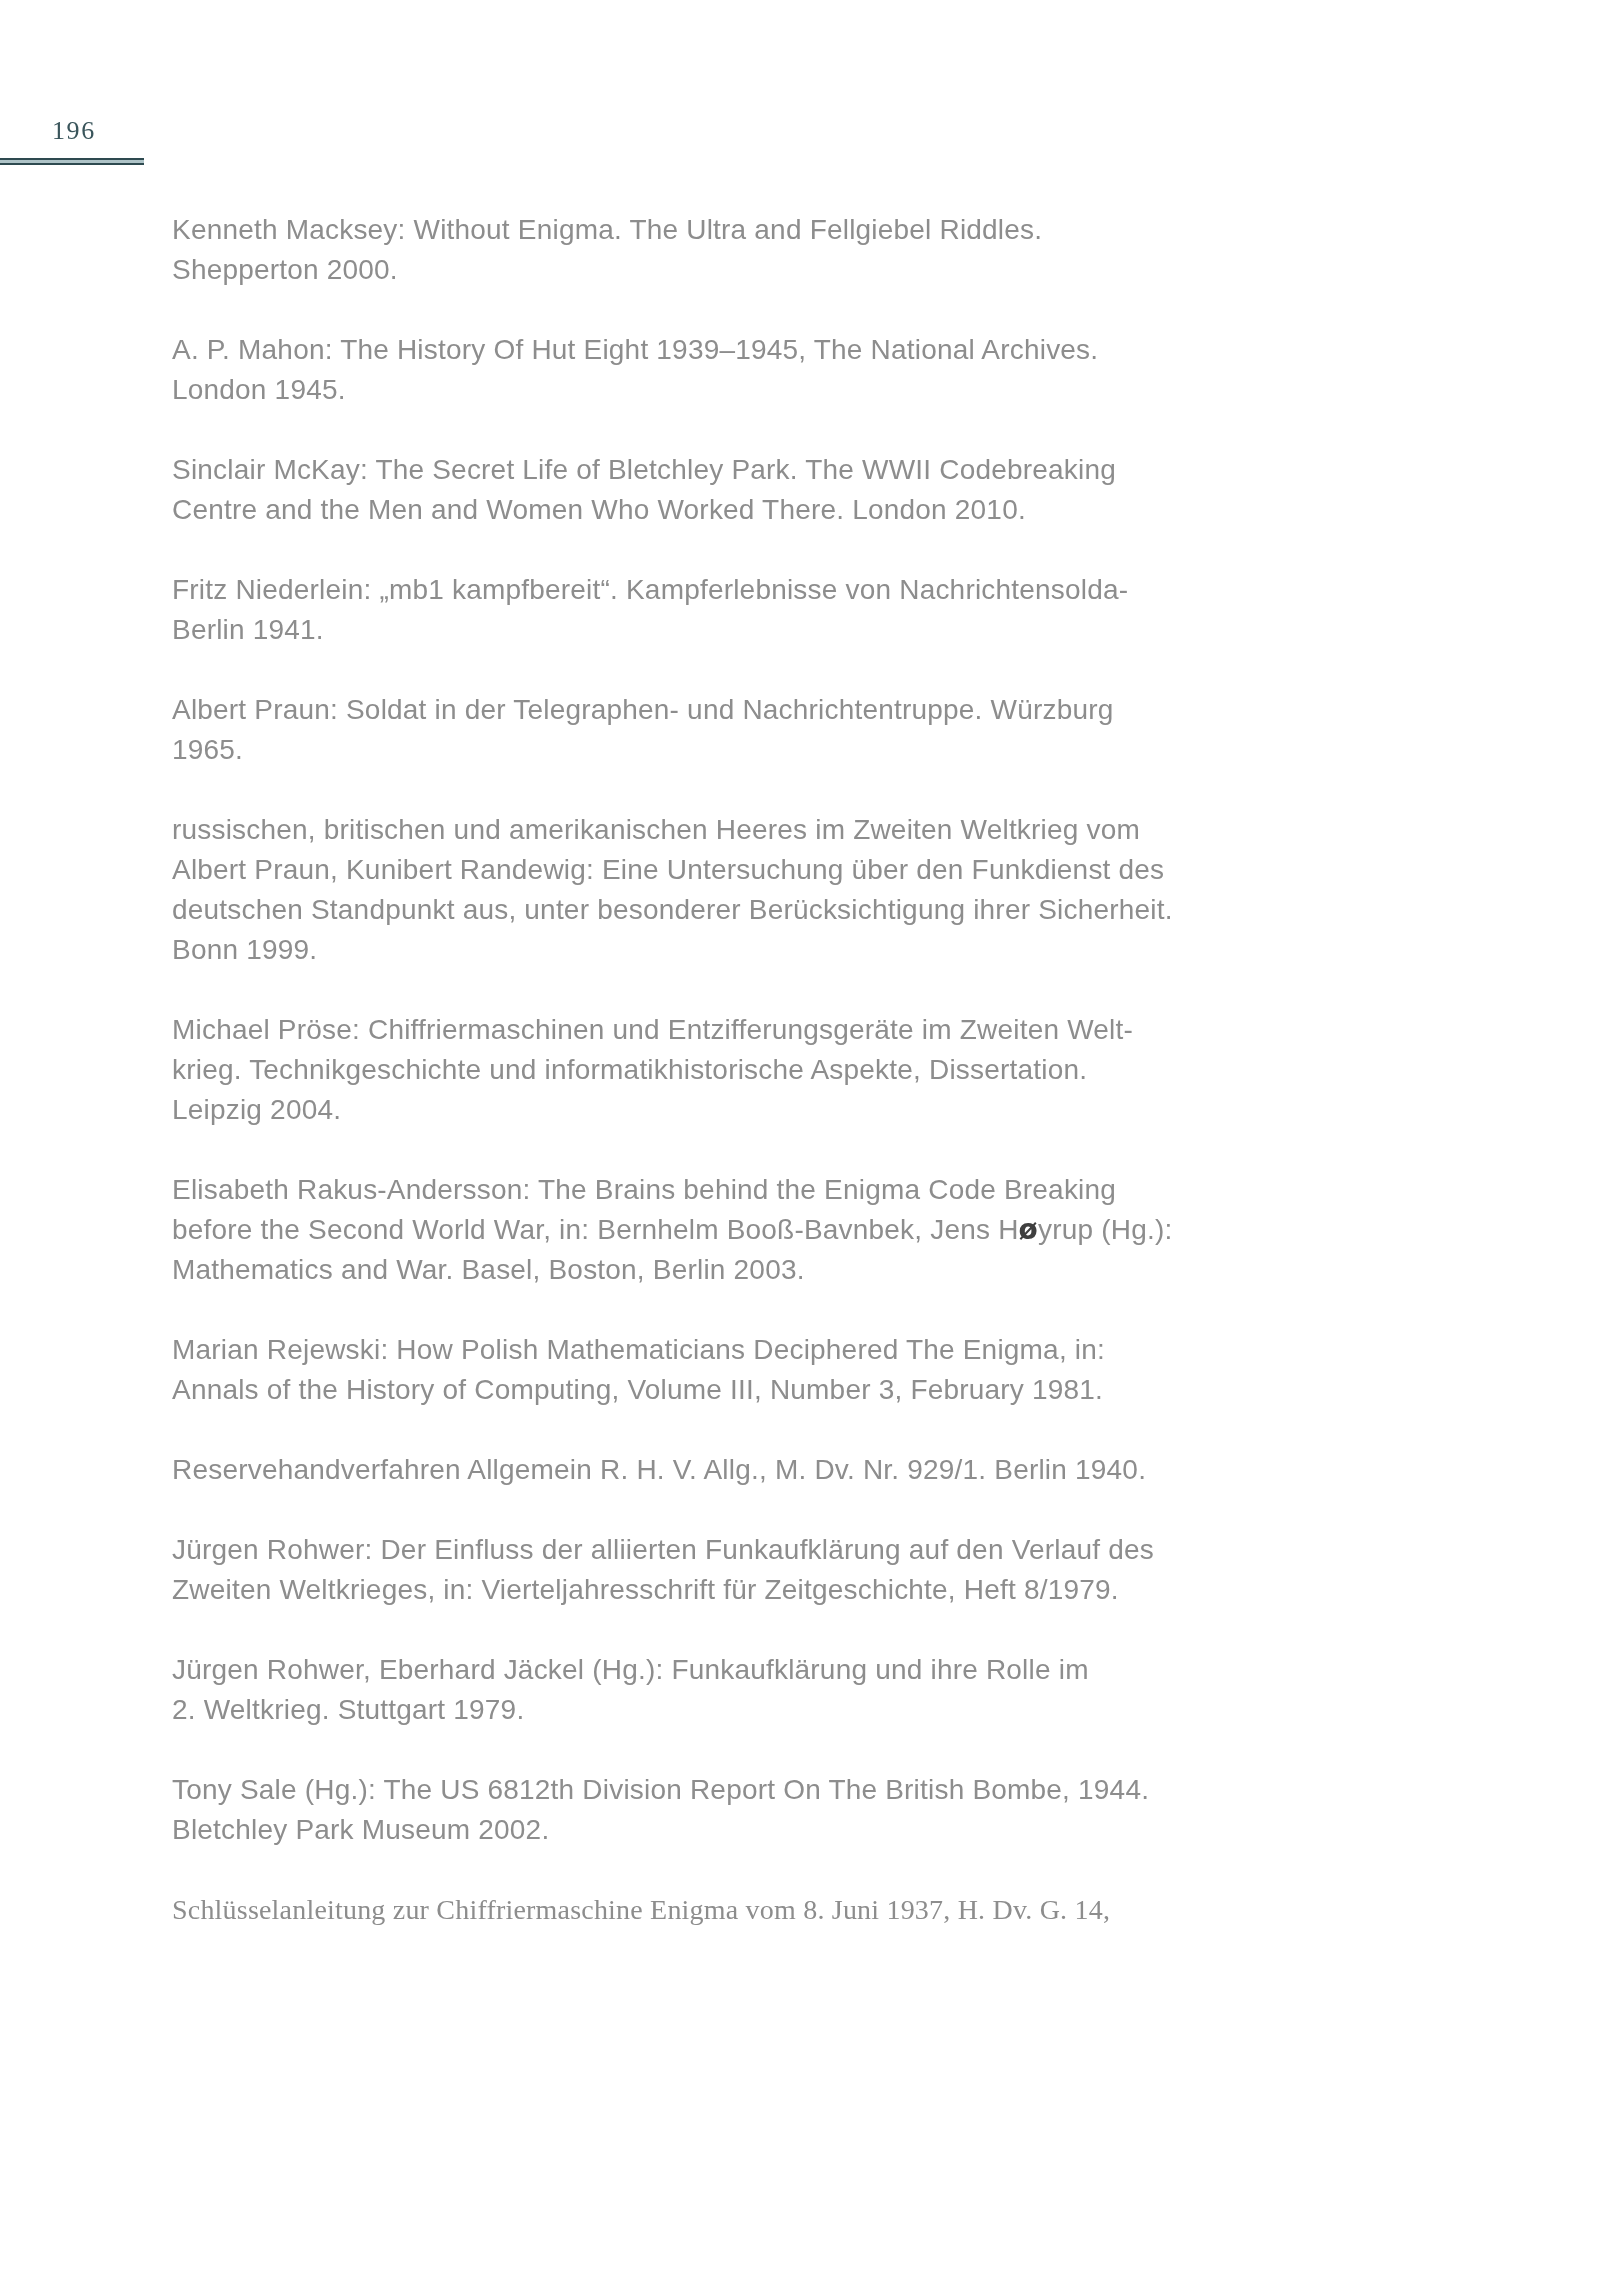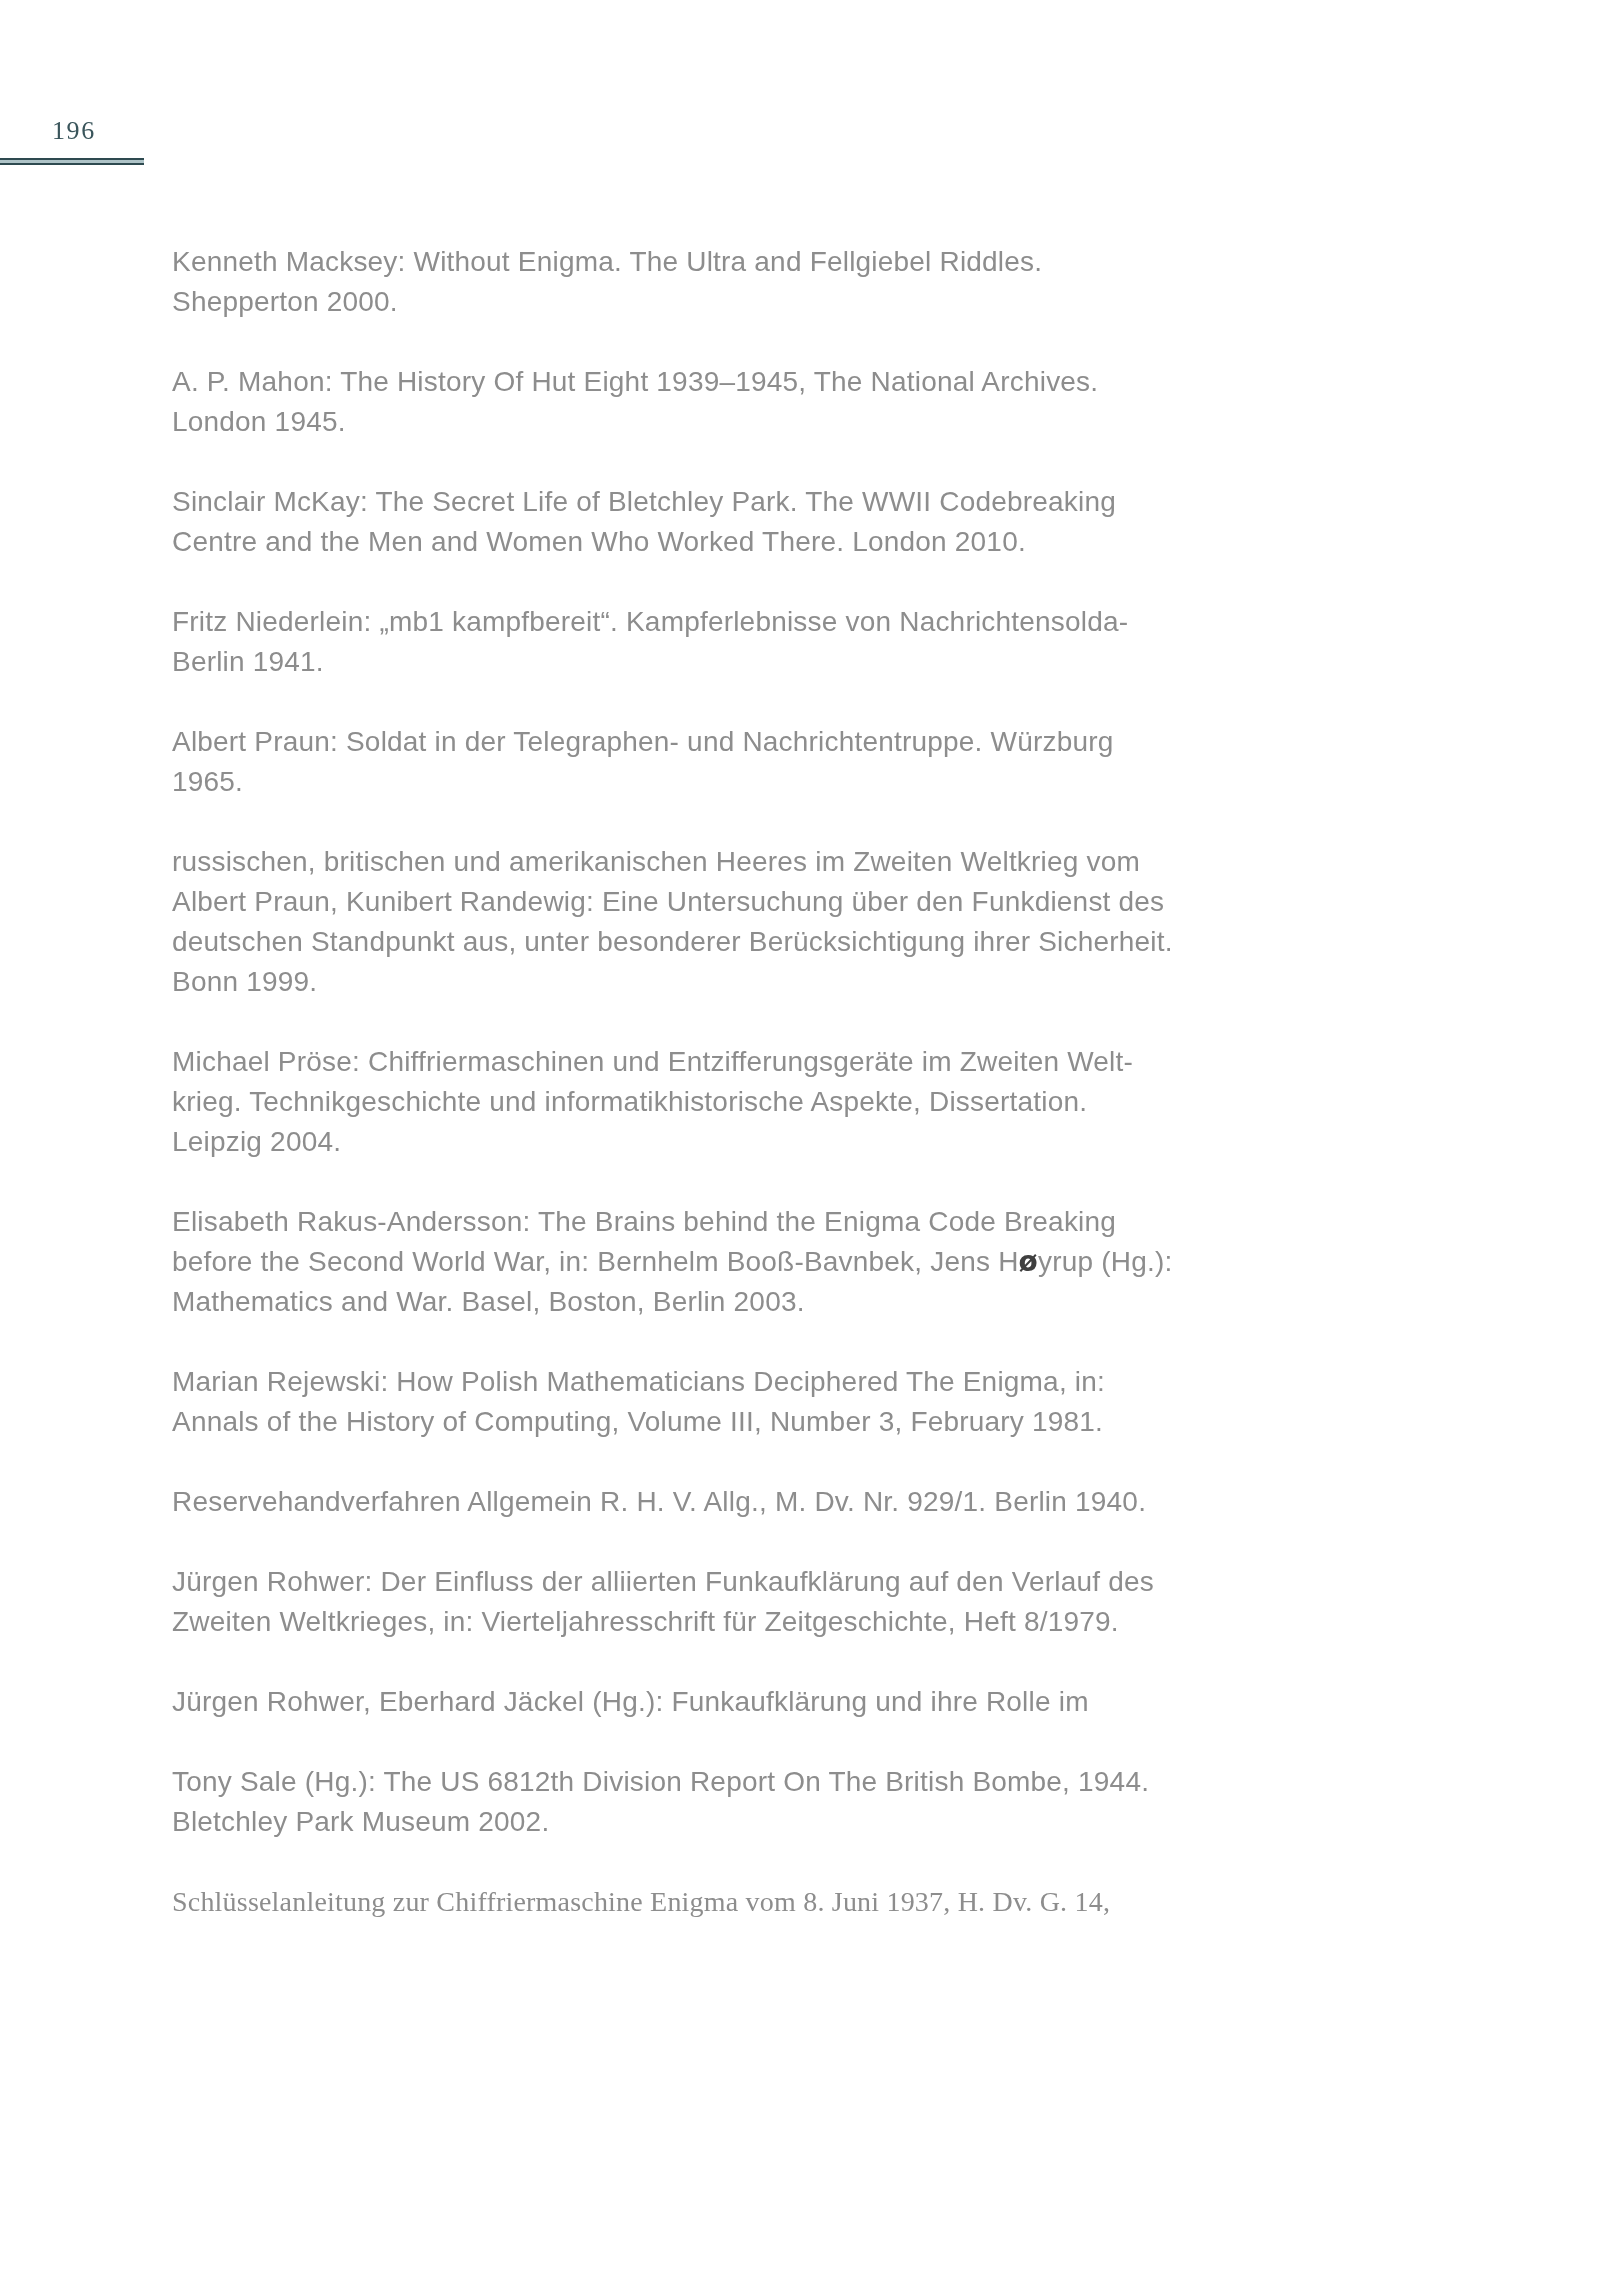--- a/index.html
+++ b/index.html
@@ -38,21 +38,21 @@
     top: 158px;
     width: 144px;
     height: 7.3px;
     border-top: 2.4px solid var(--accent);
     border-bottom: 2.4px solid var(--accent);
     background: var(--rule-mid);
   }
   .bibliography {
     position: absolute;
     left: 172px;
-    top: 242px;
+    top: 210px;
     width: 1149px;
     font-size: 28px;
     line-height: 40px;
     font-weight: 300;
     color: var(--body-text);
     letter-spacing: 0.2px;
   }
   .entry {
     margin-bottom: 40px;
   }
@@ -118,20 +118,21 @@
       </div>
       <div class="entry">
         <div class="entry-line">Reservehandverfahren Allgemein R. H. V. Allg., M. Dv. Nr. 929/1. Berlin 1940.</div>
       </div>
       <div class="entry">
         <div class="entry-line">Jürgen Rohwer: Der Einfluss der alliierten Funkaufklärung auf den Verlauf des</div>
         <div class="entry-line">Zweiten Weltkrieges, in: Vierteljahresschrift für Zeitgeschichte, Heft 8/1979.</div>
       </div>
       <div class="entry">
         <div class="entry-line">Jürgen Rohwer, Eberhard Jäckel (Hg.): Funkaufklärung und ihre Rolle im</div>
+        <div class="entry-line">2. Weltkrieg. Stuttgart 1979.</div>
       </div>
       <div class="entry">
         <div class="entry-line">Tony Sale (Hg.): The US 6812th Division Report On The British Bombe, 1944.</div>
         <div class="entry-line">Bletchley Park Museum 2002.</div>
       </div>
       <div class="entry">
         <div class="entry-line">Schlüsselanleitung zur Chiffriermaschine Enigma vom 8. Juni 1937, H. Dv. G. 14,</div>
       </div>
     </main>
 </div>

